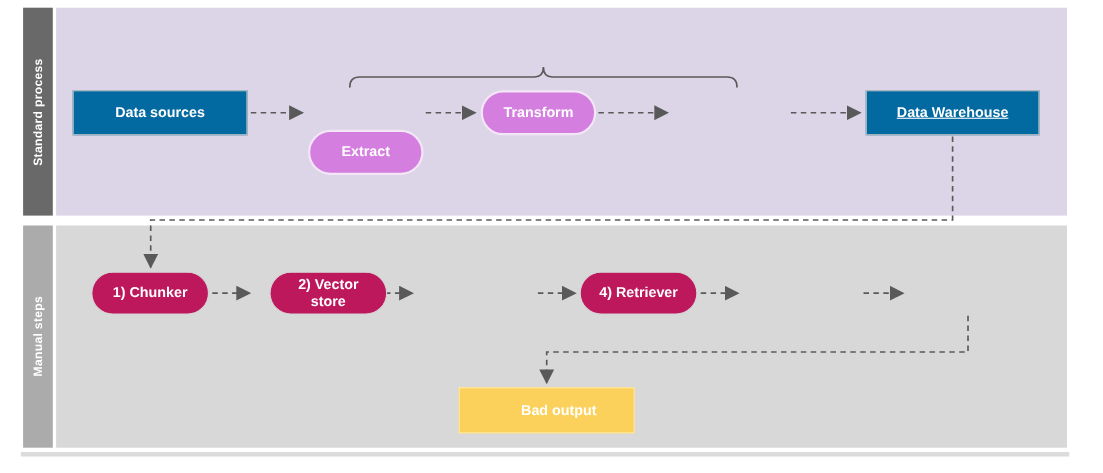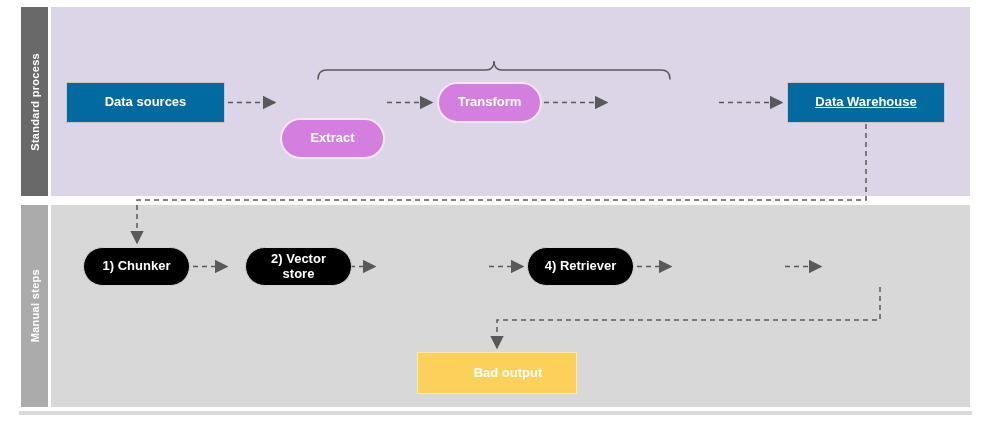--- a/index.html
+++ b/index.html
@@ -21,21 +21,21 @@
   .bottom-rule{position:absolute;left:19px;top:411px;width:953px;height:4px;background:#DBDBDB;}
 
   
   .node{
     position:absolute;display:flex;align-items:center;justify-content:center;
     color:#ffffff;font-weight:bold;font-size:13px;line-height:1.12;text-align:center;
     box-sizing:border-box;padding:0 8px;
   }
   .rect-gray{background:#0369a1;border:1.5px solid #C6C6C6;}
   .pill-pink{background:#D47FE0;border:2px solid #F3E6F6;border-radius:21px;}
-  .pill-gray{background:#000000;border:1.5px solid #D4D4D4;border-radius:20px;}
+  .pill-gray{background:#be185d;border:1.5px solid #D4D4D4;border-radius:20px;}
   .rect-yellow{background:#FBD15B;border:1.5px solid #FFE9A8;}
 
   
   .n-datasources{left:66px;top:82px;width:159px;height:41px;}
   .n-extract   {left:280px;top:82px;width:105px;height:41px;margin-top:36px;}
   .n-transform {left:437px;top:82px;width:105px;height:41px;}
   .n-load      {left:612px;top:82px;width:105px;height:41px;}
   .n-warehouse {left:787px;top:82px;width:158px;height:41px;text-decoration:underline;}
   
   .n-chunker     {left:83px; top:247px;width:107px;height:39px;}

